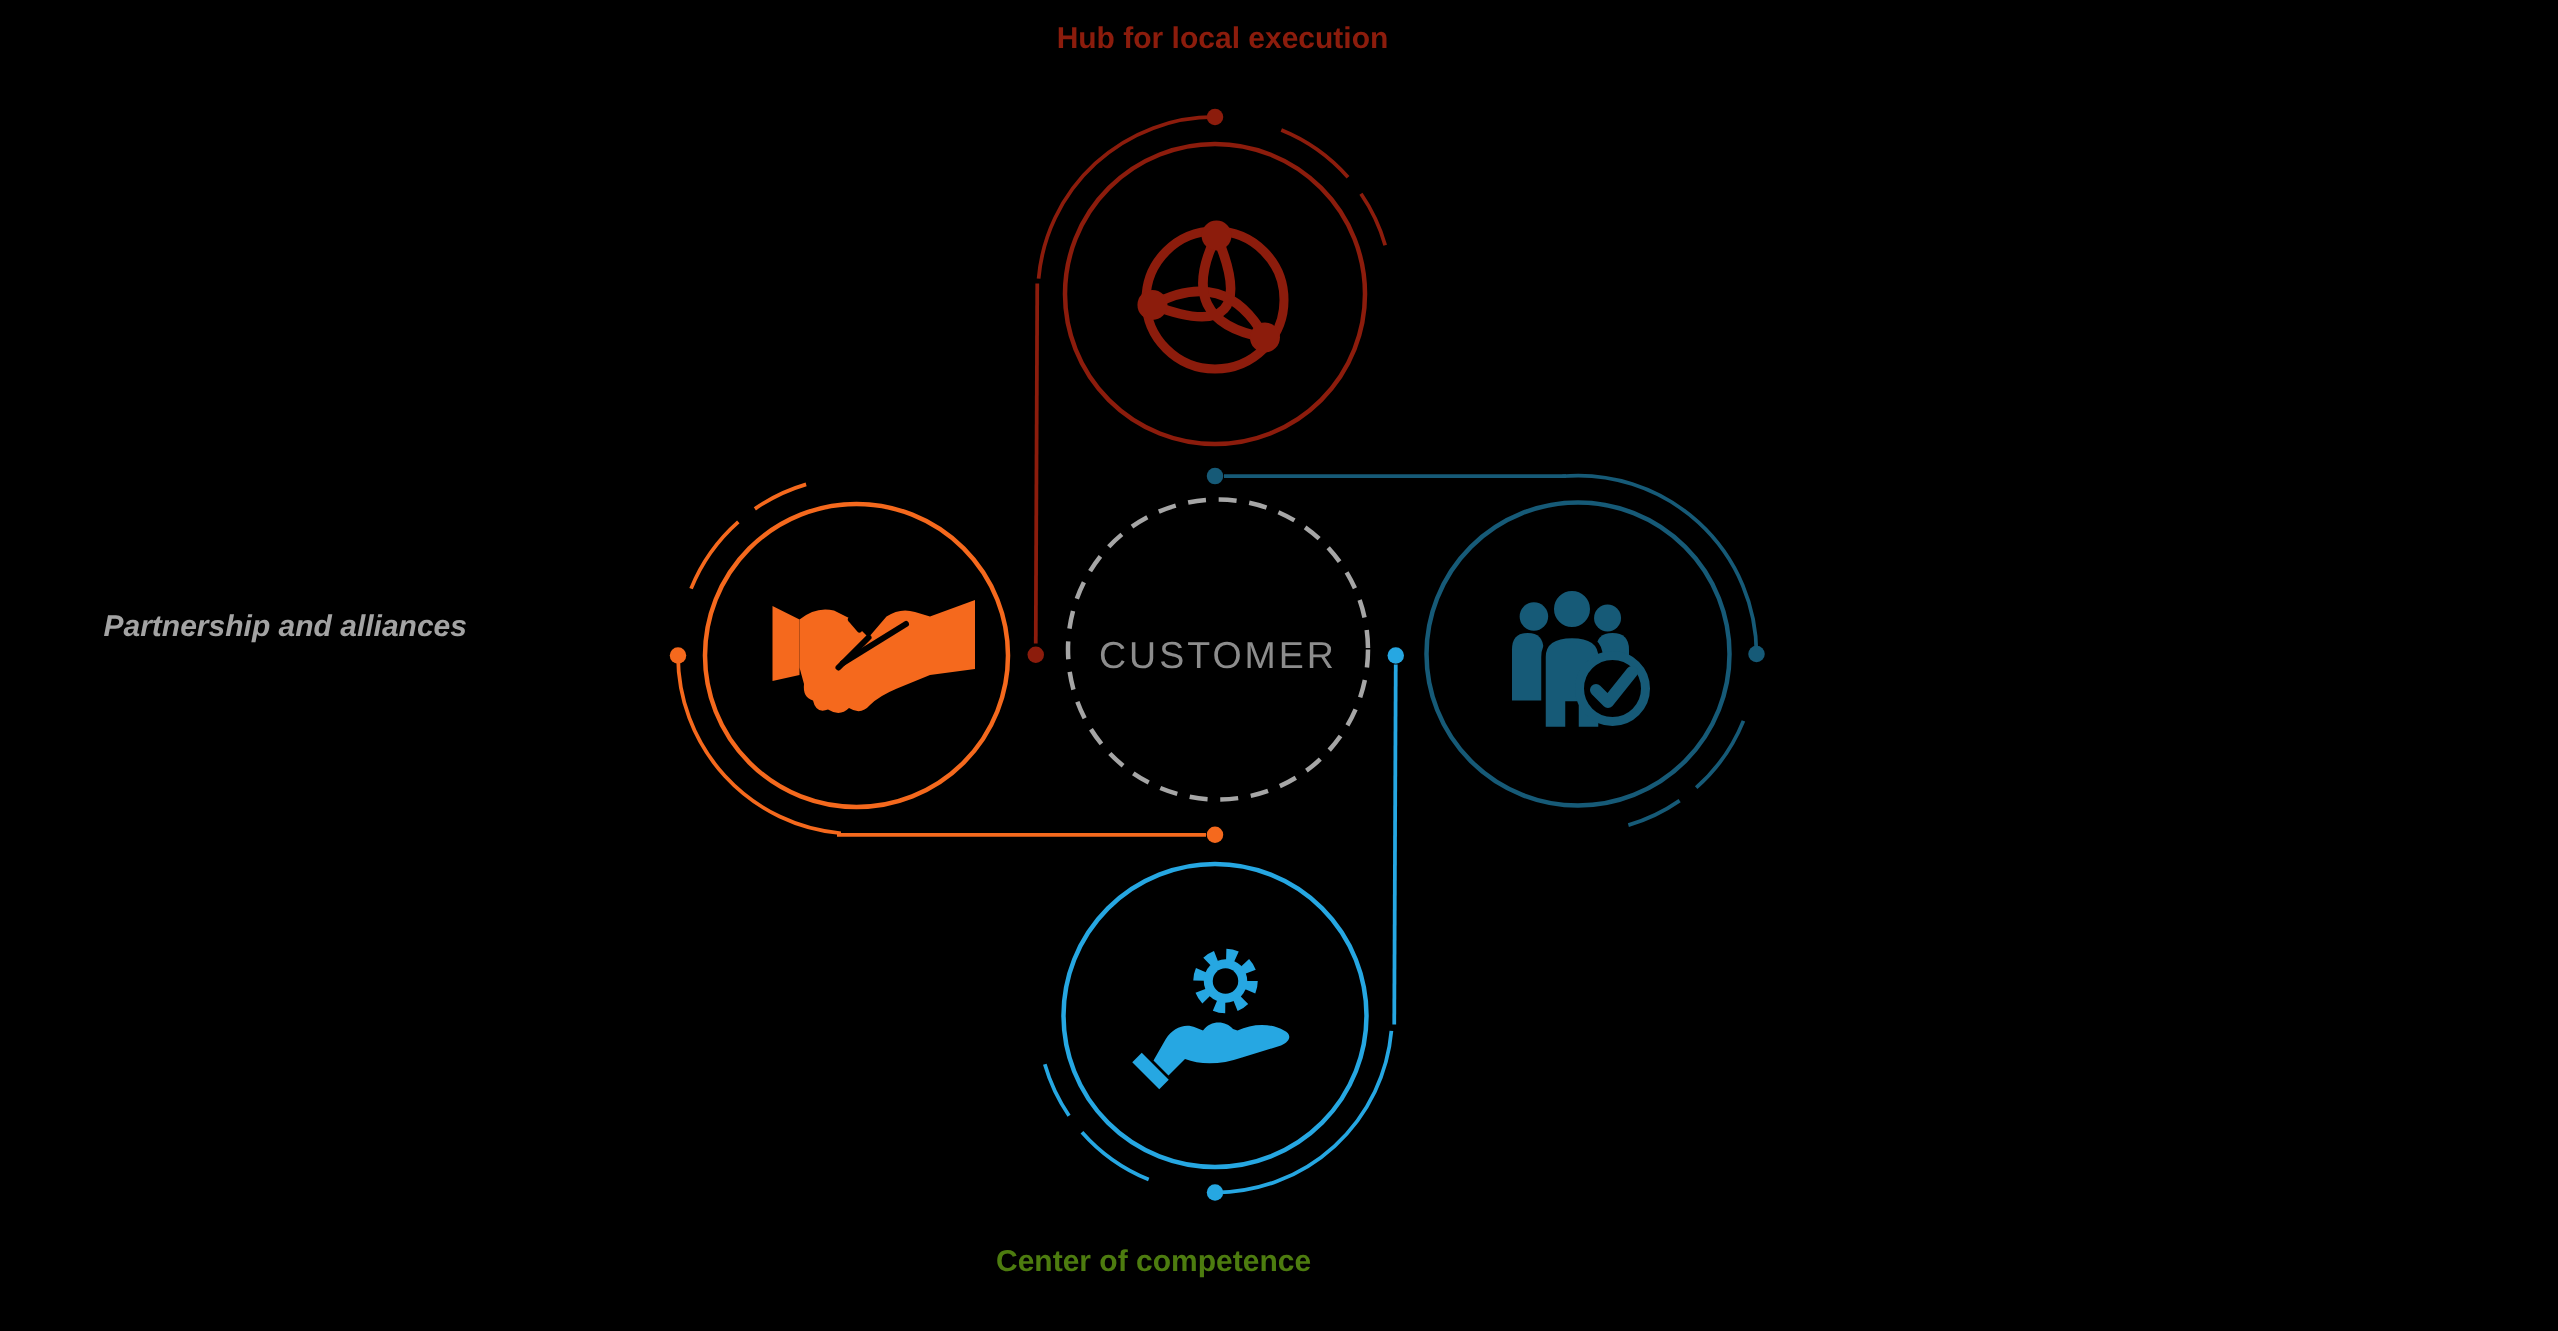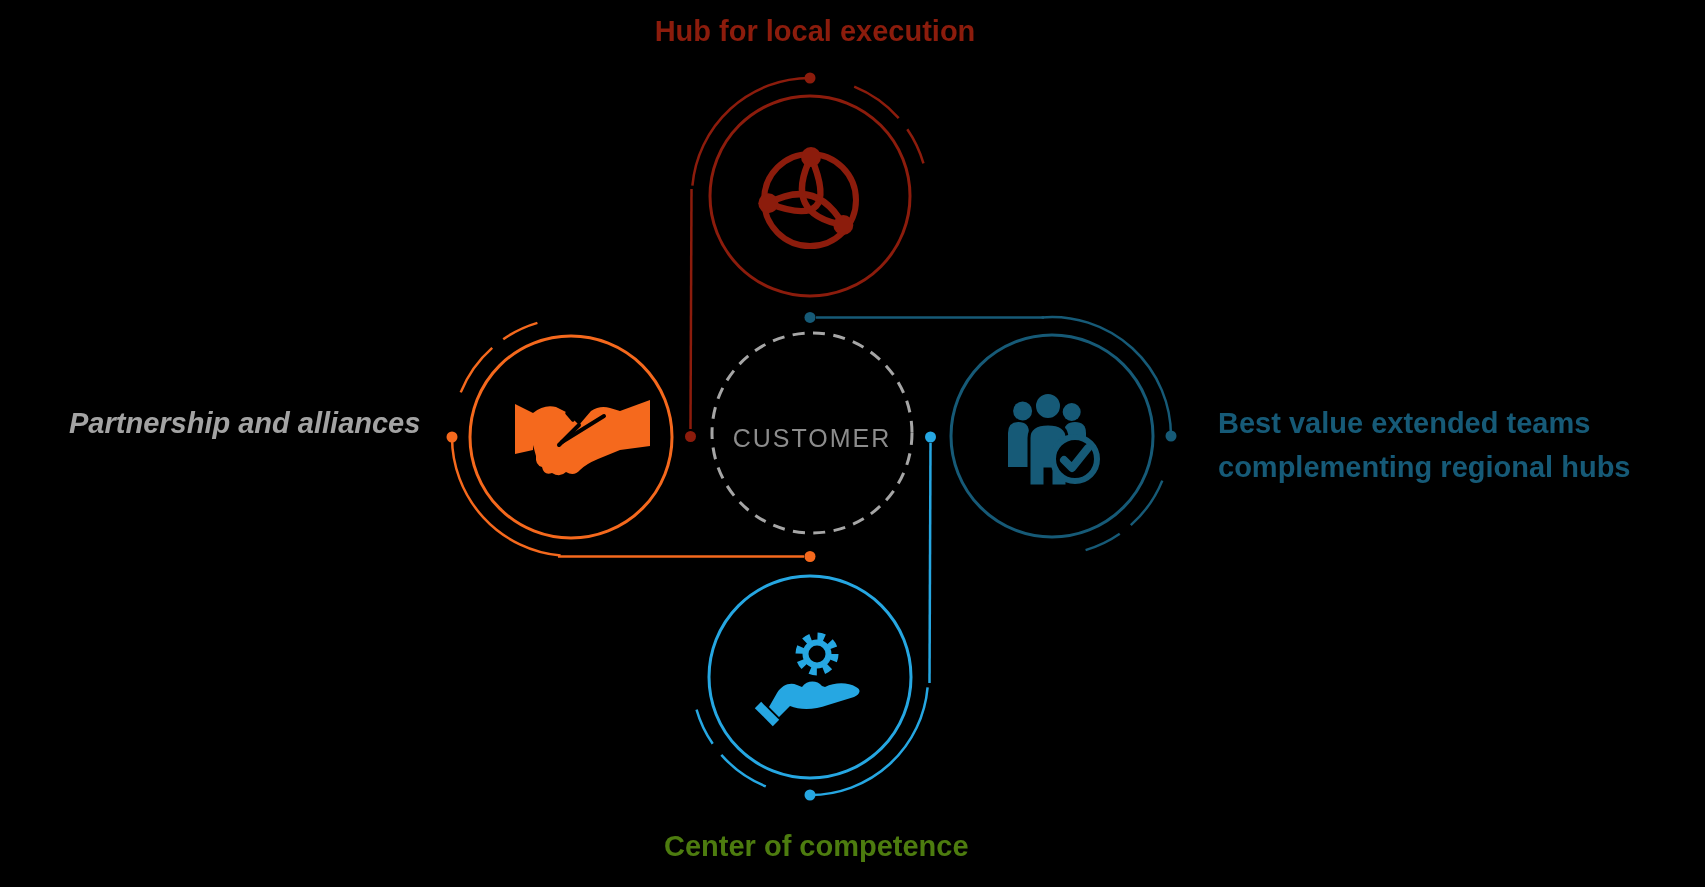--- a/index.html
+++ b/index.html
@@ -1,21 +1,21 @@
 <!DOCTYPE html>
 <html><head>
 <meta charset="utf-8">
 <style>
   html,body { margin:0; padding:0; background:#000; }
   .stage {
     position:relative; width:1705px; height:887px; background:#000;
     overflow:hidden; font-family:"Liberation Sans", sans-serif;
   }
   .stage svg { position:absolute; left:0; top:0; }
-  .label { position:absolute; font-weight:700; font-size:29px; line-height:1.15; white-space:nowrap; }
+  .label { position:absolute; font-weight:700; font-size:20px; line-height:1.15; white-space:nowrap; }
   .label-hub        { left:815px;  top:15px;  transform:translateX(-50%); color:#8C1C0C; }
   .label-partner    { left:69px;   top:407px; color:#a3a3a3;font-style:italic; }
   .label-teams      { left:1218px; top:401px; color:#165A77; line-height:44px; }
   .label-competence { left:664px;  top:830px; color:#4d7c0f; }
   .label-customer   {
     position:absolute; left:812px; top:438px; transform:translate(-50%,-50%);
     font-weight:400; font-size:25px; letter-spacing:2px; color:#8C8C8C;
   }
 </style>
 </head>
@@ -102,20 +102,16 @@
       </g>
     </g>
   </svg>
 
   <div class="label-customer">CUSTOMER</div>
 
   <div class="label label-hub">Hub for local execution</div>
 
   <div class="label label-partner">Partnership and alliances</div>
 
-  <div class="label label-teams">
-    <div>Best value extended teams</div>
-    <div>complementing regional hubs</div>
-  </div>
 
   <div class="label label-competence">Center of competence</div>
 
 </div>
 
 </body></html>

